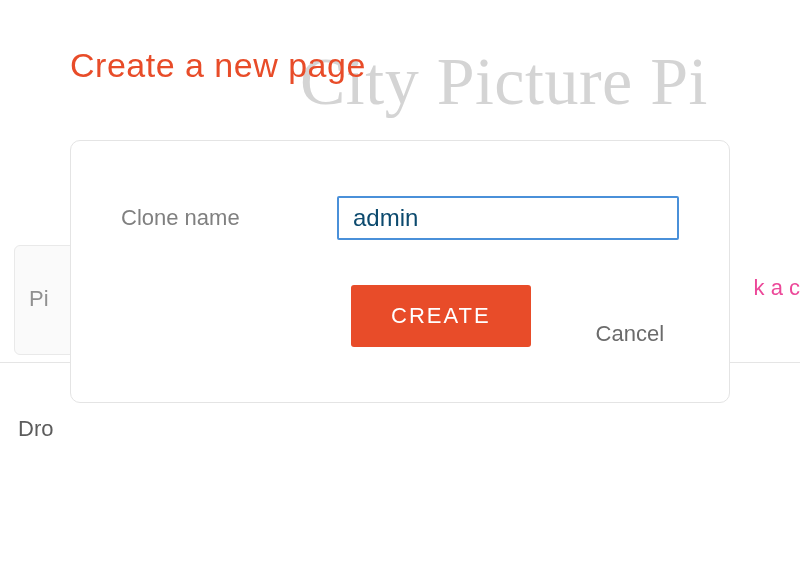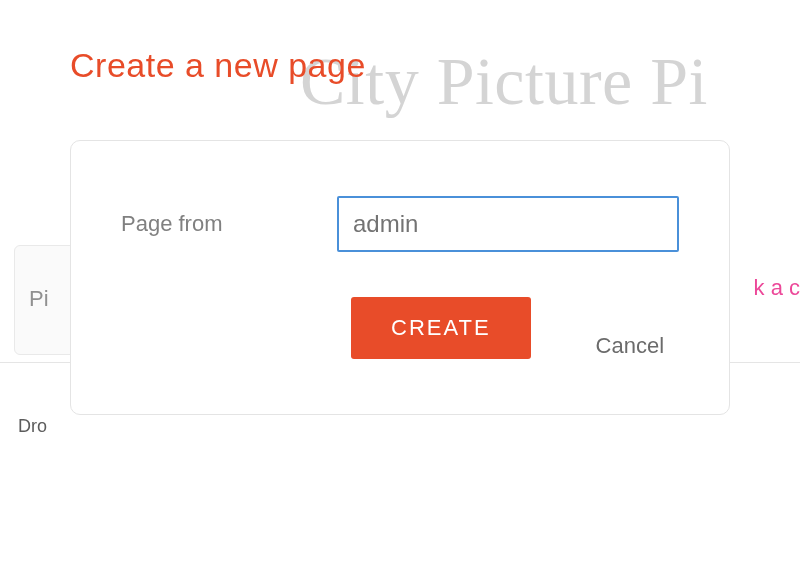--- a/index.html
+++ b/index.html
@@ -52,21 +52,21 @@
       top: 362px;
       left: 0;
       right: 0;
       height: 1px;
       background: #e5e5e5;
     }
     .bg-text-drop {
       position: absolute;
       top: 416px;
       left: 18px;
-      font-size: 18px;
+      font-size: 22px;
       color: #5c5c5c;
     }
     .dialog {
       position: absolute;
       top: 140px;
       left: 70px;
       width: 660px;
       background: #ffffff;
       border: 1px solid #e4e4e4;
       border-radius: 10px;
@@ -87,26 +87,26 @@
       margin-bottom: 30px;
     }
     .form-label {
       width: 230px;
       font-size: 22px;
       color: #808080;
       font-weight: 400;
     }
     .form-input {
       flex: 1;
-      height: 56px;
+      height: 44px;
       border: 2px solid #4a90d9;
       border-radius: 2px;
       padding: 0 14px;
       font-size: 24px;
-      color: #737373;
+      color: #0c4a6e;
       outline: none;
       background: #ffffff;
     }
     .form-select {
       flex: 1;
       height: 56px;
       border: 1px solid #dddddd;
       border-radius: 2px;
       background: #ffffff;
       position: relative;
@@ -161,21 +161,21 @@
 
 <div class="bg-line"></div>
 
 <div class="bg-text-drop">Dro</div>
 
 <div class="dialog-title">Create a new page</div>
 
 <div class="dialog">
 
   <div class="form-row">
-    <div class="form-label">Page from</div>
+    <div class="form-label">Clone name</div>
     <input type="text" class="form-input" value="admin" style="">
   </div>
 
 
   <div class="button-row">
     <button class="btn-create">CREATE</button>
     <button class="btn-cancel">Cancel</button>
   </div>
 
 </div>

